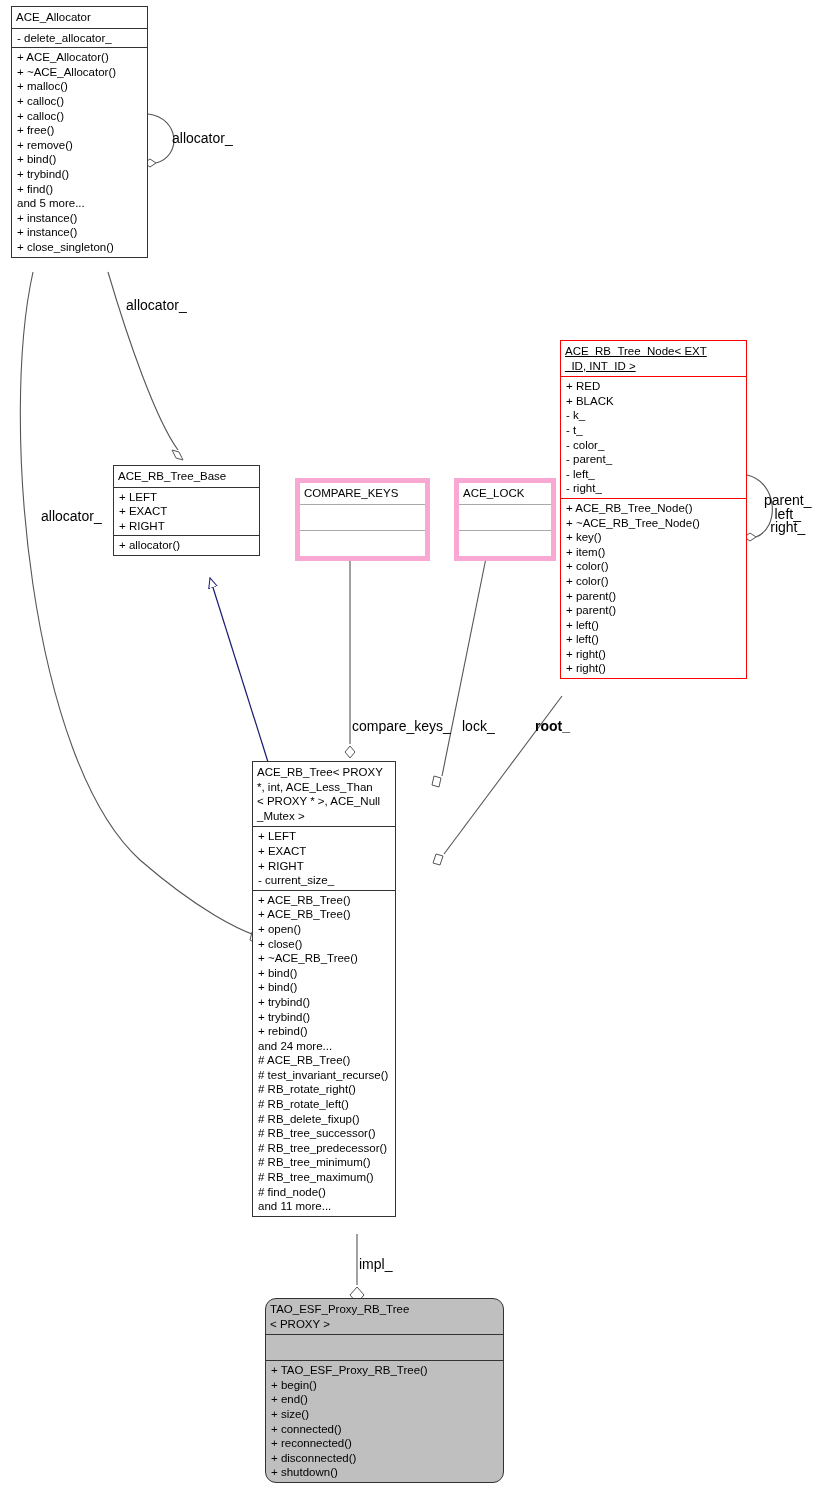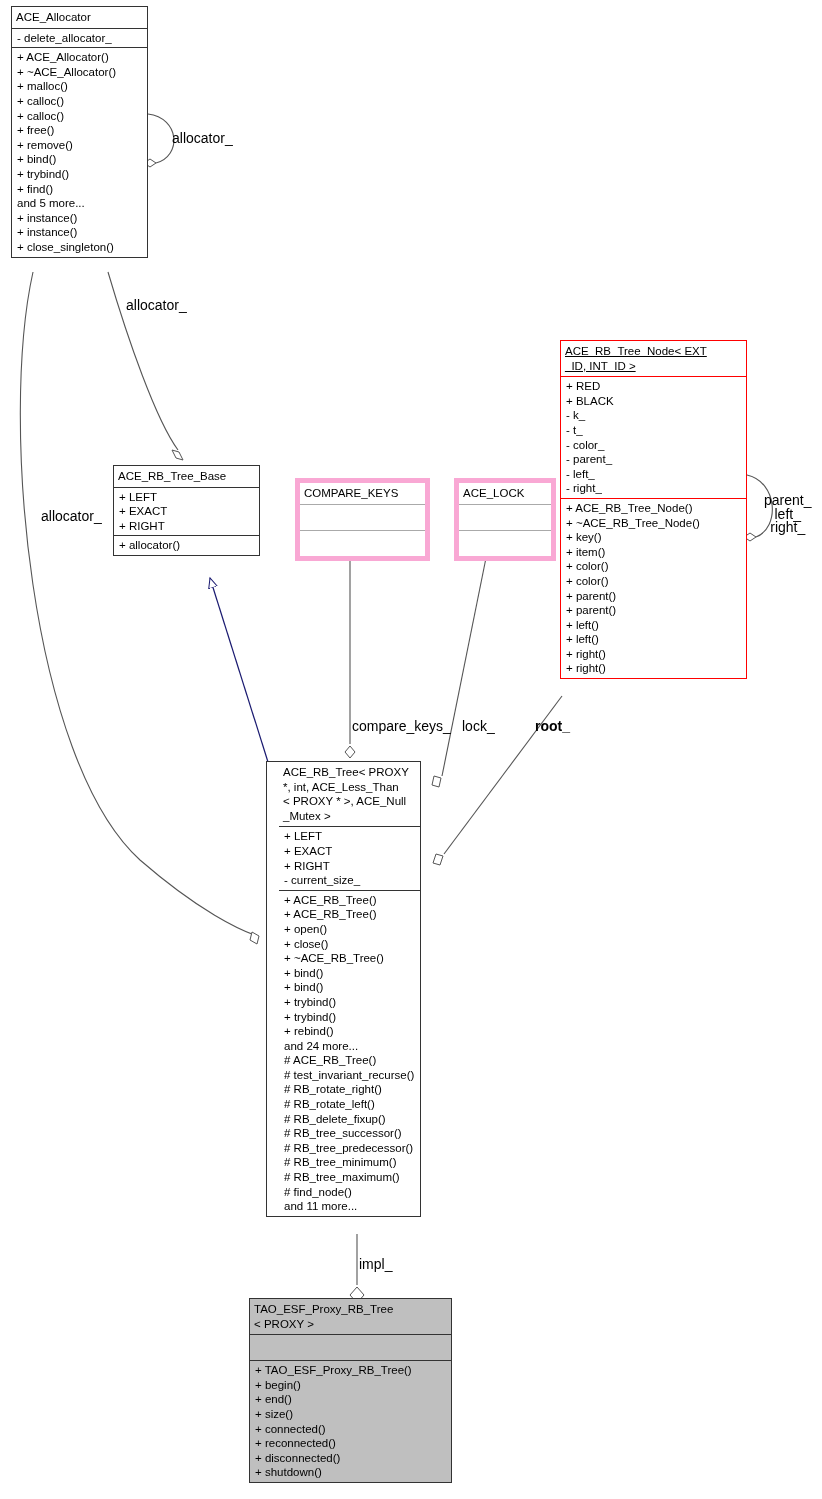--- a/index.html
+++ b/index.html
@@ -180,21 +180,21 @@
       <div>+ color()</div>
       <div>+ parent()</div>
       <div>+ parent()</div>
       <div>+ left()</div>
       <div>+ left()</div>
       <div>+ right()</div>
       <div>+ right()</div>
     </div>
   </div>
 
-  <div class="node" style="left:266px; top:761px; width:155px;padding-left:12px;">
+  <div class="node" style="left:252px; top:761px; width:144px;">
     <div class="nhead">ACE_RB_Tree&lt; PROXY
 *, int, ACE_Less_Than
 &lt; PROXY * &gt;, ACE_Null
 _Mutex &gt;</div>
     <div class="nattrs">
       <div>+ LEFT</div>
       <div>+ EXACT</div>
       <div>+ RIGHT</div>
       <div>- current_size_</div>
     </div>
@@ -217,21 +217,21 @@
       <div># RB_delete_fixup()</div>
       <div># RB_tree_successor()</div>
       <div># RB_tree_predecessor()</div>
       <div># RB_tree_minimum()</div>
       <div># RB_tree_maximum()</div>
       <div># find_node()</div>
       <div>and 11 more...</div>
     </div>
   </div>
 
-  <div class="node filled" style="left:249px; top:1298px; width:203px;">
+  <div class="node filled" style="left:265px; top:1298px; width:239px;border-radius:11px;">
     <div class="nhead">TAO_ESF_Proxy_RB_Tree
 &lt; PROXY &gt;</div>
     <div class="nattrs" style="height:21px;"></div>
     <div class="nops">
       <div>+ TAO_ESF_Proxy_RB_Tree()</div>
       <div>+ begin()</div>
       <div>+ end()</div>
       <div>+ size()</div>
       <div>+ connected()</div>
       <div>+ reconnected()</div>

